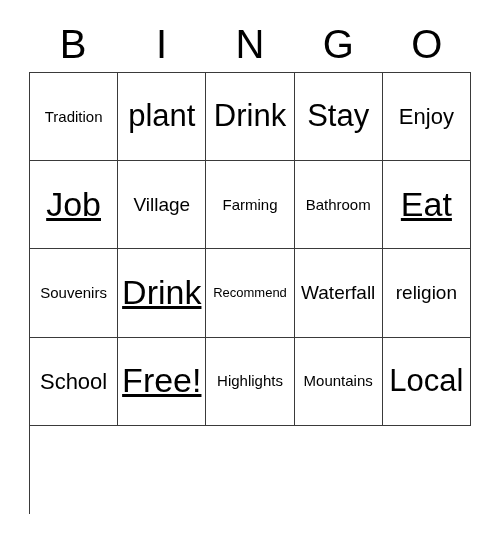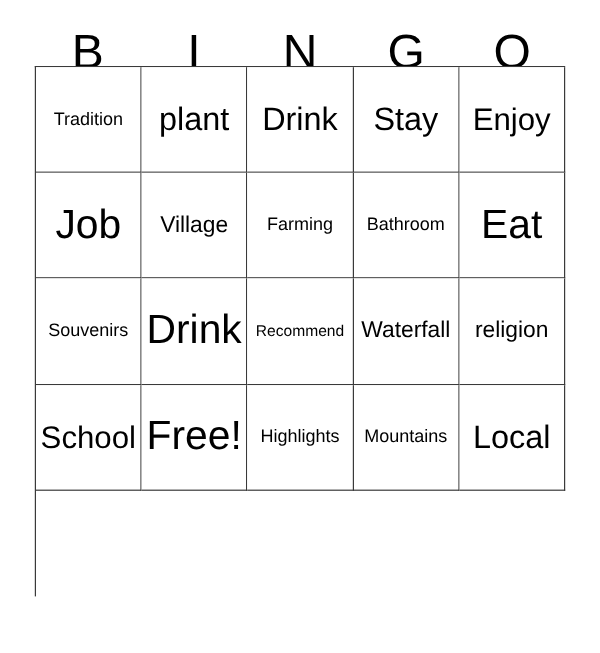--- a/index.html
+++ b/index.html
@@ -39,21 +39,21 @@
     font-weight: 400;
     line-height: 1;
     letter-spacing: 0;
     color: #000000;
     user-select: none;
   }
   
   #grid {
     position: absolute;
     left: 29px;
-    top: 55px;
+    top: 72px;
     width: 442px;
     height: 442px;
     display: grid;
     grid-template-columns: repeat(5, 1fr);
     grid-template-rows: repeat(5, 1fr);
     border-top: 1px solid #3a3a3a;
     border-left: 1px solid #3a3a3a;
     box-sizing: border-box;
     background: #ffffff;
   }
@@ -72,23 +72,23 @@
     display: block;
     text-align: center;
     line-height: 1.05;
     white-space: nowrap;
     color: #000000;
   }
   
   .sz-xs  { font-size: 13px; }
   .sz-s   { font-size: 15px; }
   .sz-m   { font-size: 19px; }
-  .sz-l   { font-size: 26px; }
-  .sz-xl  { font-size: 27px; }
-  .sz-xxl { font-size: 34px; }
+  .sz-l   { font-size: 22px; }
+  .sz-xl  { font-size: 31px; }
+  .sz-xxl { font-size: 34px; text-decoration: underline; }
 </style>
 </head>
 <body>
 
 <div id="bingo-card">
 
   <div id="header-row">
     <div class="header-letter">B</div>
     <div class="header-letter">I</div>
     <div class="header-letter">N</div>

